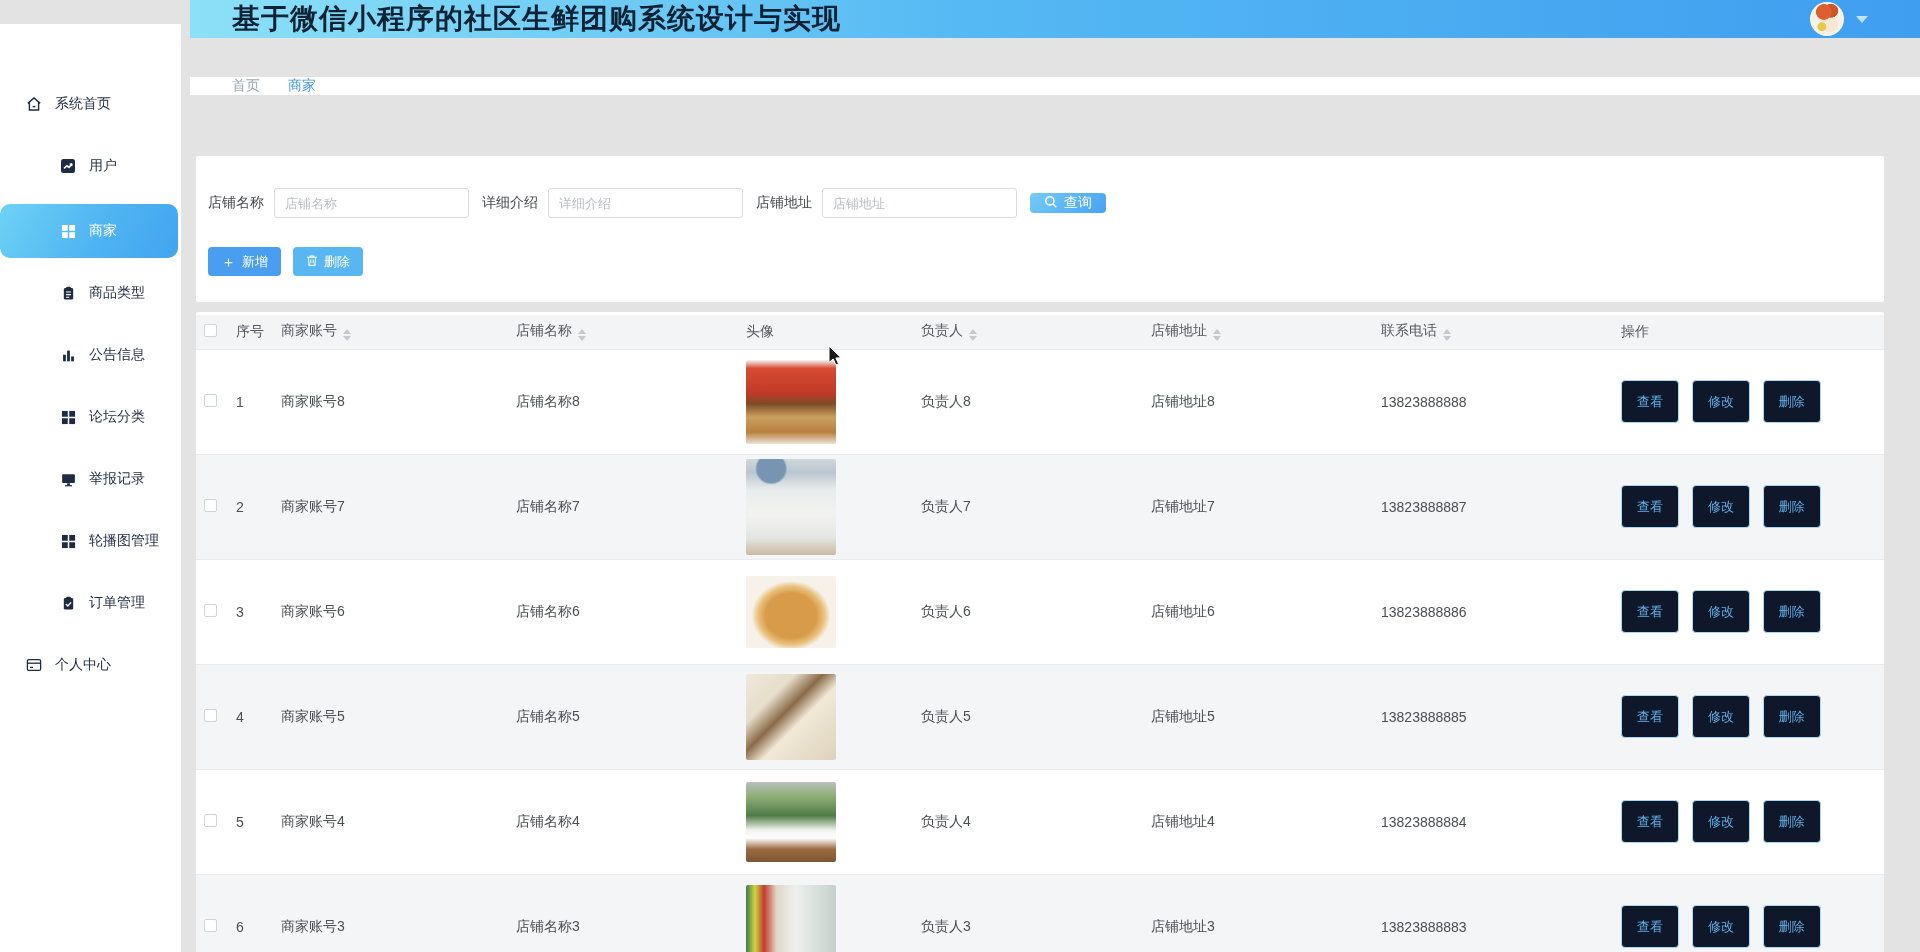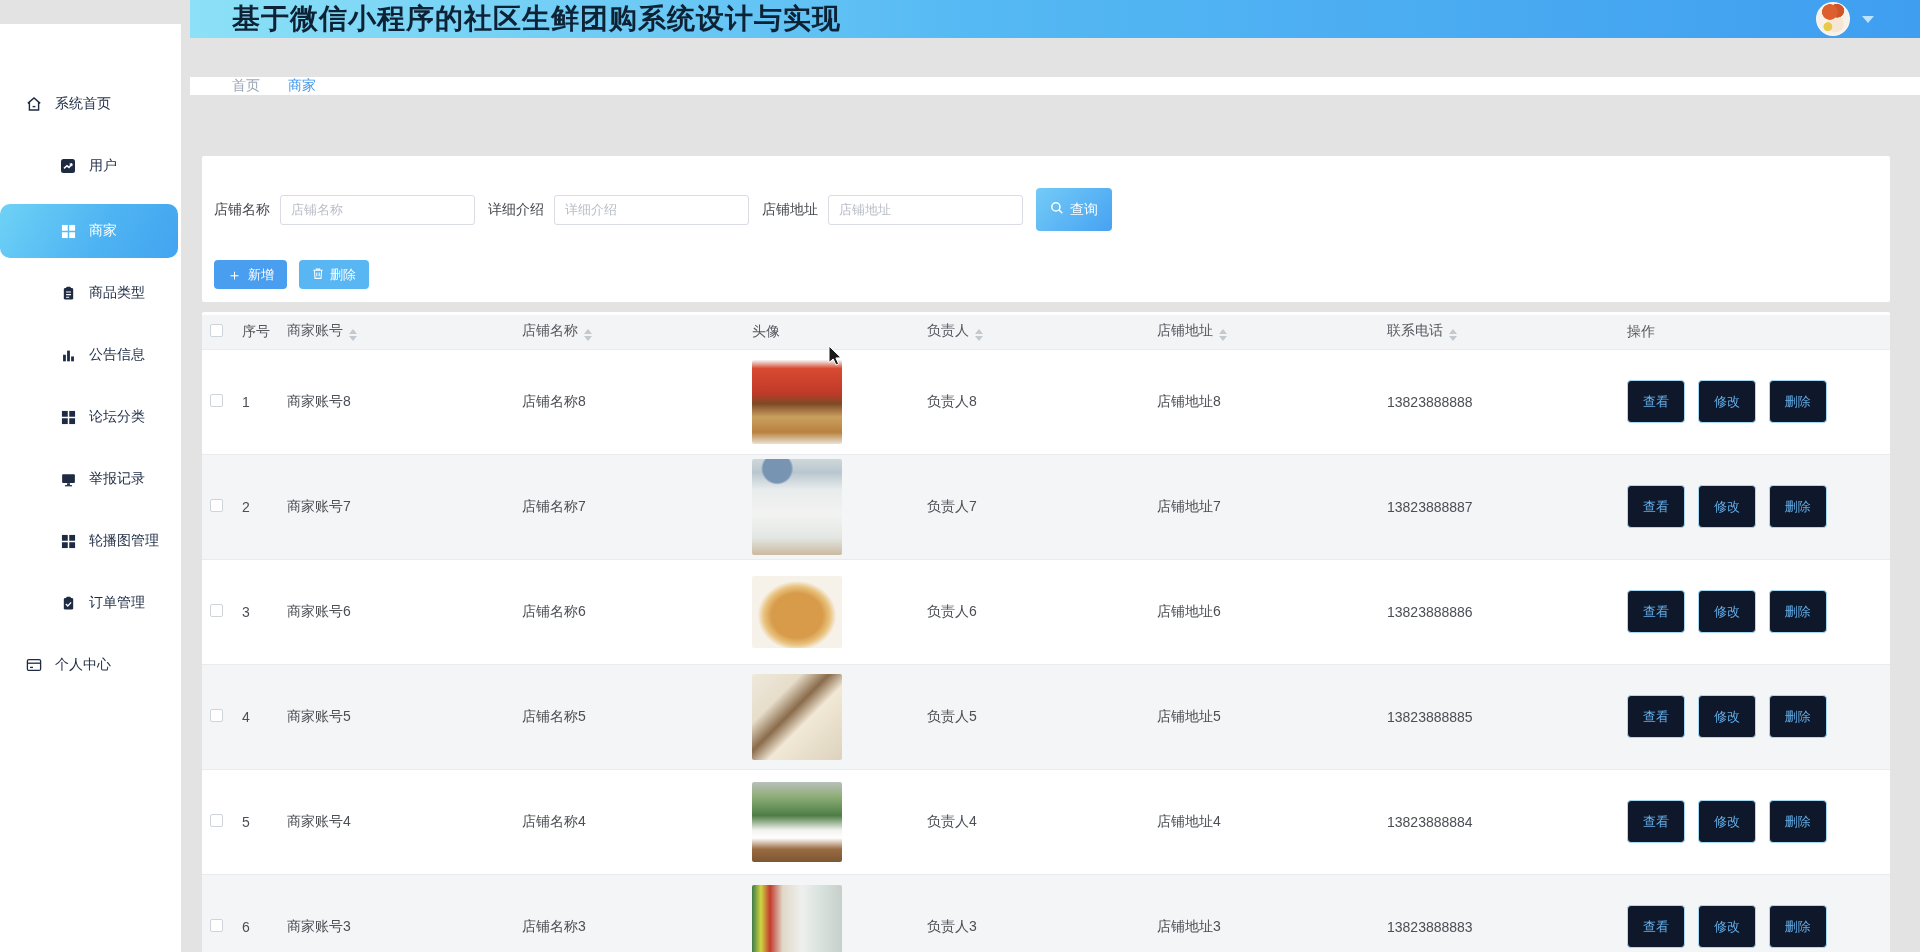--- a/index.html
+++ b/index.html
@@ -32,31 +32,31 @@
       #f7f1e7; }
   .caret-down { width:0; height:0; border-left:6px solid transparent; border-right:6px solid transparent;
     border-top:7px solid #bfe3fb; }
 
   .breadcrumb { height:36px; background:#fff; display:flex; align-items:center; padding-left:42px;
     font-size:14px; gap:28px; }
   .bc-home { color:#9aa6b5; cursor:pointer; }
   .bc-current { color:#4096ef; cursor:pointer; }
 
   .content { padding:22px 36px 0 6px; }
-  .card { background:#fff; width:1688px; border-radius:2px;margin-left:6px; }
+  .card { background:#fff; width:1688px; border-radius:2px; }
 
   
   .search-card { height:146px; padding:32px 20px 0 12px; }
   .form-row { display:flex; align-items:center; }
   .f-group { display:flex; align-items:center; margin-right:13px; }
   .f-group label { font-size:14px; color:#46494e; margin-right:10px; white-space:nowrap; }
   .f-group input { width:195px; height:30px; border:1px solid #d9dce3; border-radius:3px;
     padding:0 10px; font-size:13px; color:#333; outline:none; }
   .f-group input::placeholder { color:#b9bec7; }
-  .btn-query { height:43px; padding:0 14px; border:none; border-radius:4px; color:#fff; font-size:14px;
+  .btn-query { height:20px; padding:0 14px; border:none; border-radius:4px; color:#fff; font-size:14px;
     background:linear-gradient(135deg,#74cbf7,#47a2f1); display:inline-flex; align-items:center; gap:6px; cursor:pointer; }
   .btn-row { margin-top:29px; display:flex; gap:12px; }
   .btn-add,.btn-del { height:29px; padding:0 13px; border:none; border-radius:4px; color:#fff; font-size:13px;
     display:inline-flex; align-items:center; gap:6px; cursor:pointer; }
   .btn-add { background:#4a9ef0; }
   .btn-del { background:#58b6f3; }
   .plus-glyph { font-size:15px; line-height:1; }
 
   
   .table-card { margin-top:10px; padding-top:3px; }

